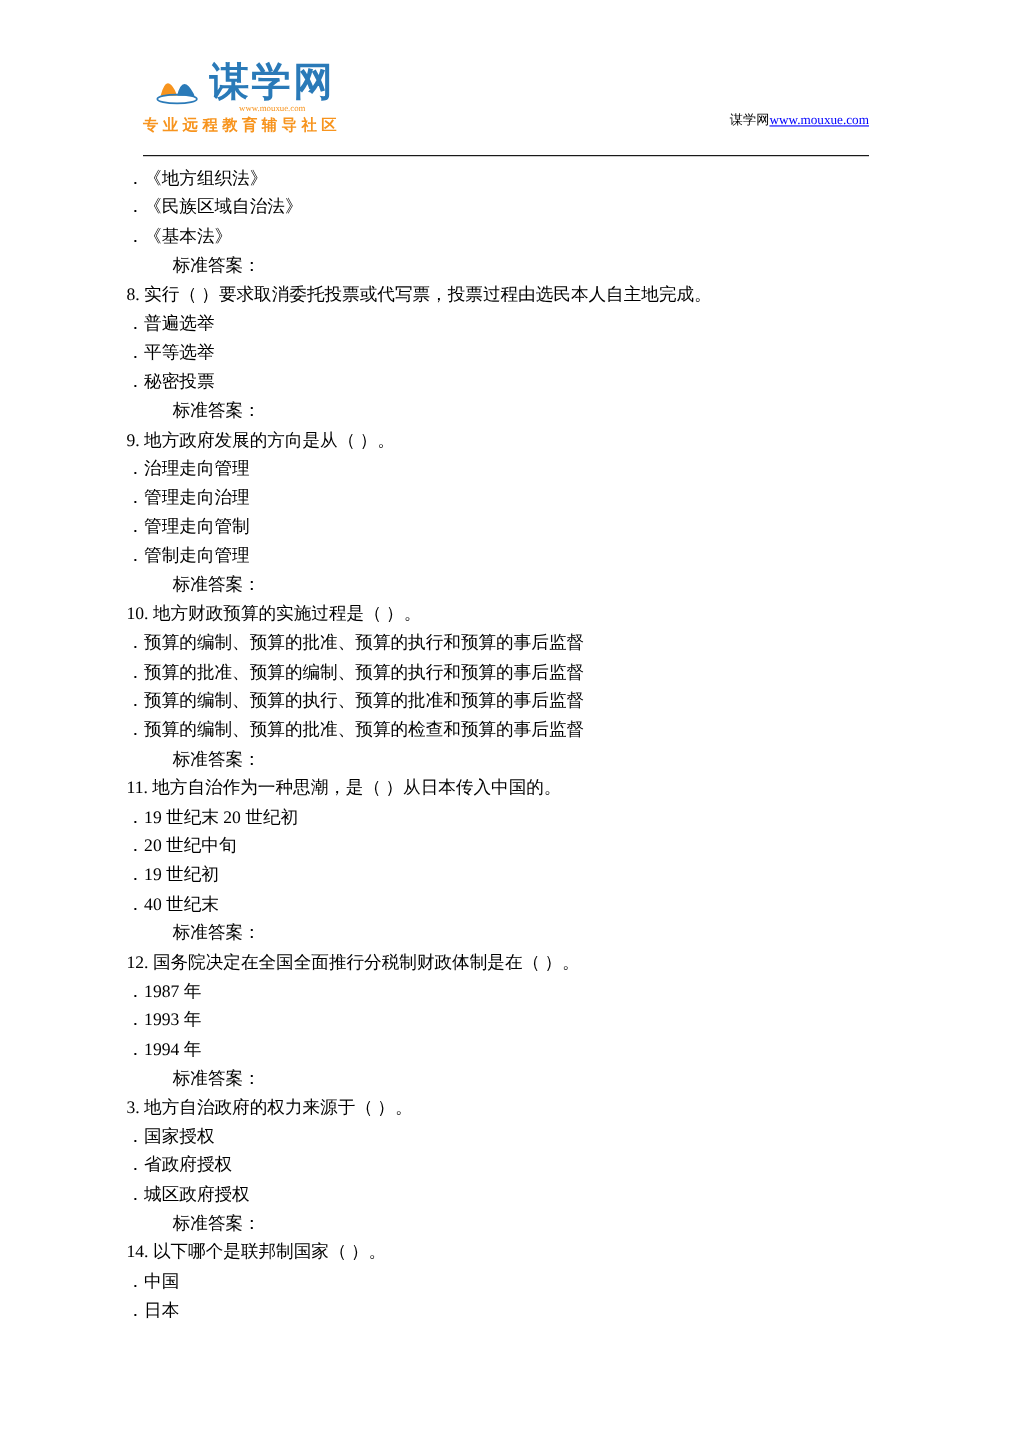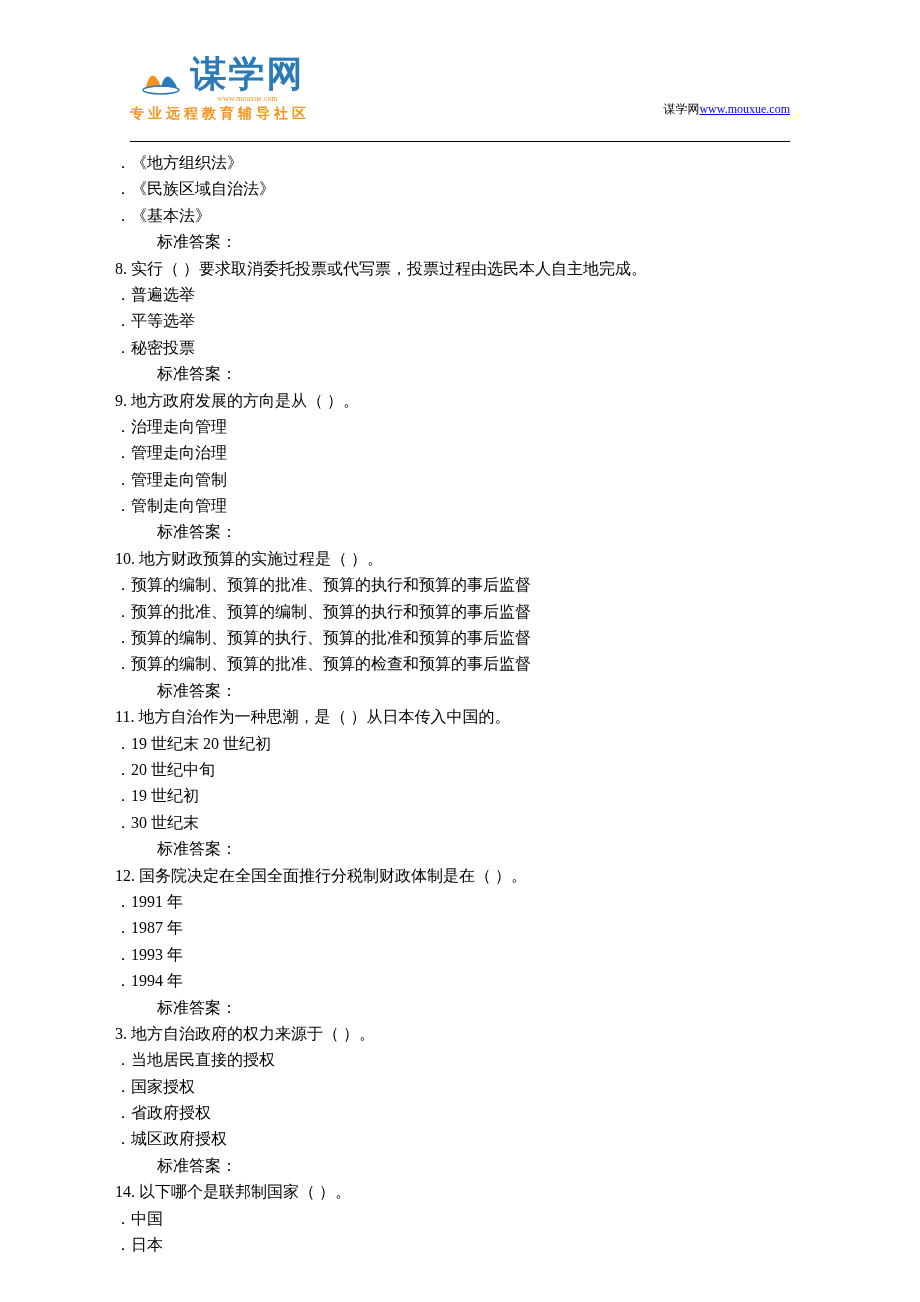--- a/index.html
+++ b/index.html
@@ -139,32 +139,30 @@
   <div class="option-line">．预算的编制、预算的批准、预算的执行和预算的事后监督</div>
   <div class="option-line">．预算的批准、预算的编制、预算的执行和预算的事后监督</div>
   <div class="option-line">．预算的编制、预算的执行、预算的批准和预算的事后监督</div>
   <div class="option-line">．预算的编制、预算的批准、预算的检查和预算的事后监督</div>
   <div class="answer-line">标准答案：</div>
 
   <div class="question-line">11.  地方自治作为一种思潮，是（  ）从日本传入中国的。</div>
   <div class="option-line">．19 世纪末 20 世纪初</div>
   <div class="option-line">．20 世纪中旬</div>
   <div class="option-line">．19 世纪初</div>
-  <div class="option-line">．30 世纪末</div>
+  <div class="option-line">．40 世纪末</div>
   <div class="answer-line">标准答案：</div>
 
   <div class="question-line">12.  国务院决定在全国全面推行分税制财政体制是在（  ）。</div>
-  <div class="option-line">．1991 年</div>
   <div class="option-line">．1987 年</div>
   <div class="option-line">．1993 年</div>
   <div class="option-line">．1994 年</div>
   <div class="answer-line">标准答案：</div>
 
   <div class="question-line">3.  地方自治政府的权力来源于（  ）。</div>
-  <div class="option-line">．当地居民直接的授权</div>
   <div class="option-line">．国家授权</div>
   <div class="option-line">．省政府授权</div>
   <div class="option-line">．城区政府授权</div>
   <div class="answer-line">标准答案：</div>
 
   <div class="question-line">14.  以下哪个是联邦制国家（  ）。</div>
   <div class="option-line">．中国</div>
   <div class="option-line">．日本</div>
 </div>
 

